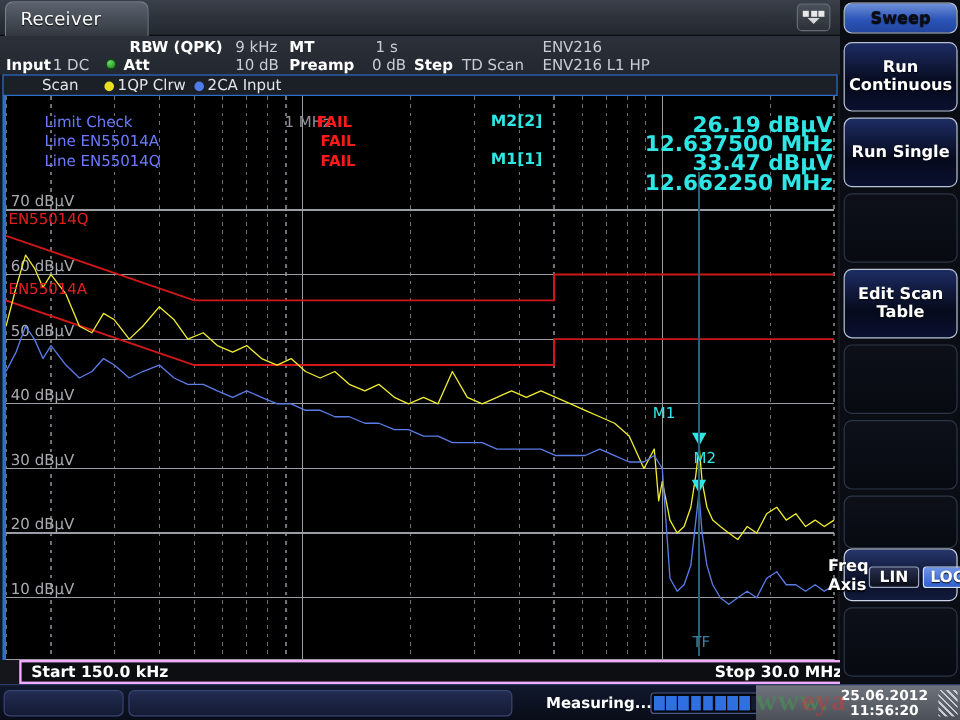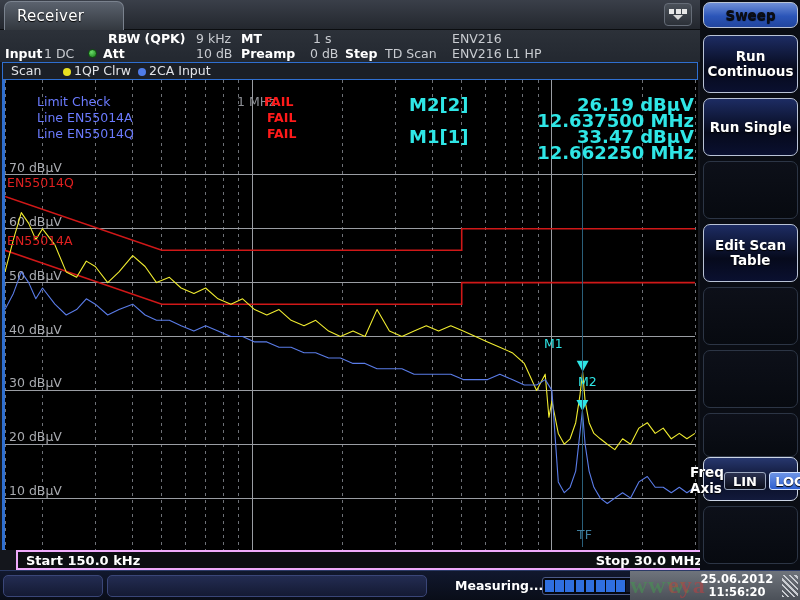--- a/index.html
+++ b/index.html
@@ -61,36 +61,36 @@
     background: radial-gradient(circle at 35% 30%, #6bdc6b, #157a15);
     border: 1px solid #0d4d0d;
   }
 
   
   .scanbar {
     position: absolute; left: 2px; top: 62px; width: 696px; height: 18px;
     background: #1b1f26; border: 1px solid #2f6fd0;
     color: #e2e4e8; font-size: 12.5px;
   }
-  .scanbar span { position: absolute; line-height: 16px; white-space: nowrap; }
+  .scanbar span { position: absolute; line-height: 16px; white-space: nowrap; margin-left: 24px; }
   .tdot { position: absolute; width: 8px; height: 8px; border-radius: 50%; top: 5px; }
 
   
   .plotwrap {
     position: absolute; left: 2px; top: 80px; width: 696px; height: 470px;
     background: #000; border-left: 3px solid #2f6fd0;
     overflow: hidden;
   }
   .plotwrap svg { display: block; }
 
   .ov { position: absolute; white-space: nowrap; pointer-events: none; }
   .lbl-limitchk { color: #6b7bff; font-size: 12.5px; }
   .lbl-fail { color: #ff1a1a; font-size: 12.5px; font-weight: bold; }
   .lbl-1mhz { color: #8e9096; font-size: 12.5px; }
-  .lbl-mk { color: #2fe6e6; font-size: 18px; font-weight: bold; }
+  .lbl-mk { color: #2fe6e6; font-size: 13px; font-weight: bold; }
   .lbl-mkv { color: #2fe6e6; font-size: 18px; font-weight: bold; text-align: right; }
   .lbl-lim { color: #e02020; font-size: 12.5px; }
   .lbl-mrk { color: #2fe6e6; font-size: 12.5px; }
   .lbl-tf { color: #3e7f9f; font-size: 12.5px; }
 
   
   .sbar {
     position: absolute; left: 16px; top: 550px; width: 696px; height: 20px;
     background: #0c0e12; border: 2px solid #f0abfc;
     color: #ffffff; font-size: 13px; font-weight: bold;

